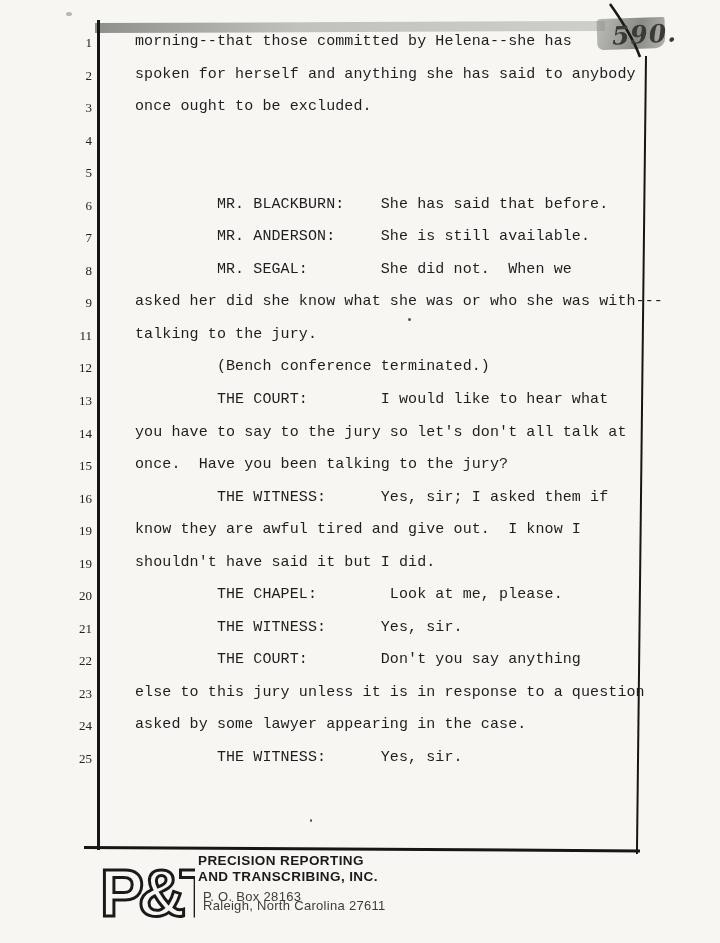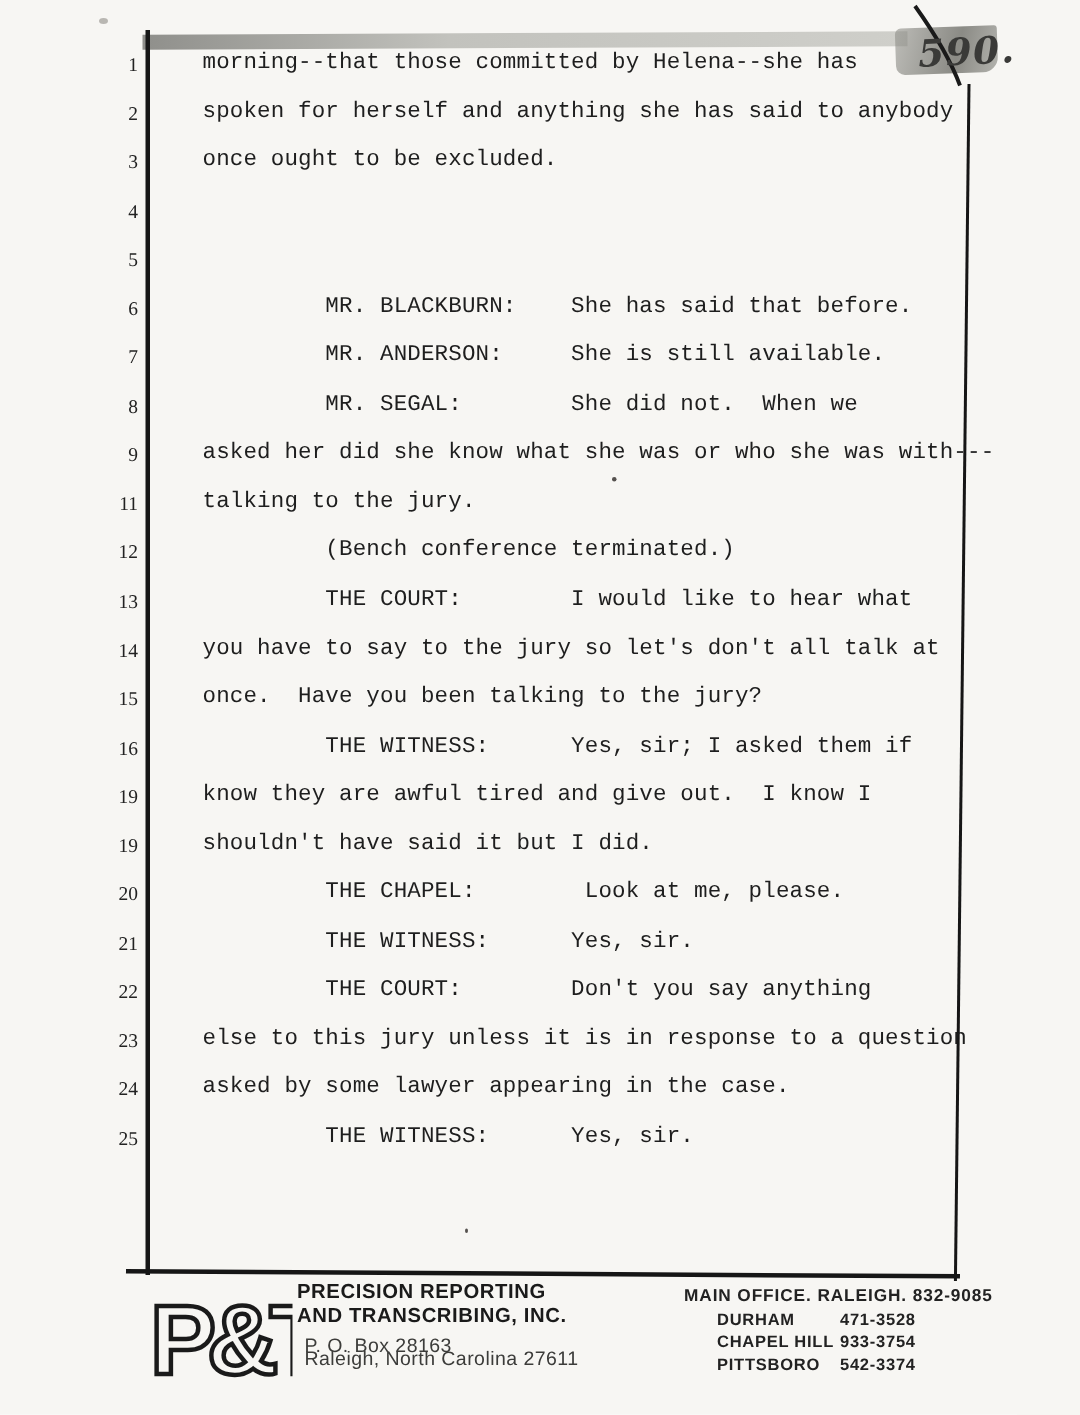--- a/index.html
+++ b/index.html
@@ -200,32 +200,15 @@
       <text x="0" y="62" font-family="Liberation Sans, sans-serif" font-weight="bold" font-size="66" letter-spacing="-6" fill="#f7f6f3" stroke="#1a1a1a" stroke-width="3">P&amp;T.</text>
     </svg>
     <div class="company">
       <div>PRECISION REPORTING</div>
       <div>AND TRANSCRIBING, INC.</div>
     </div>
     <div class="pobox">
       <div>P. O. Box 28163</div>
       <div>Raleigh, North Carolina  27611</div>
     </div>
-    <div class="contacts">
-      <div class="main-office">MAIN OFFICE. RALEIGH. 832-9085</div>
-      <div id="office-rows">
-          <div class="office-row">
-            <span class="office-city">DURHAM</span>
-            <span class="office-phone">471-3528</span>
-          </div>
-          <div class="office-row">
-            <span class="office-city">CHAPEL HILL</span>
-            <span class="office-phone">933-3754</span>
-          </div>
-          <div class="office-row">
-            <span class="office-city">PITTSBORO</span>
-            <span class="office-phone">542-3374</span>
-          </div>
-        </div>
-    </div>
   </div>
 
 </div>
 
 </body></html>

